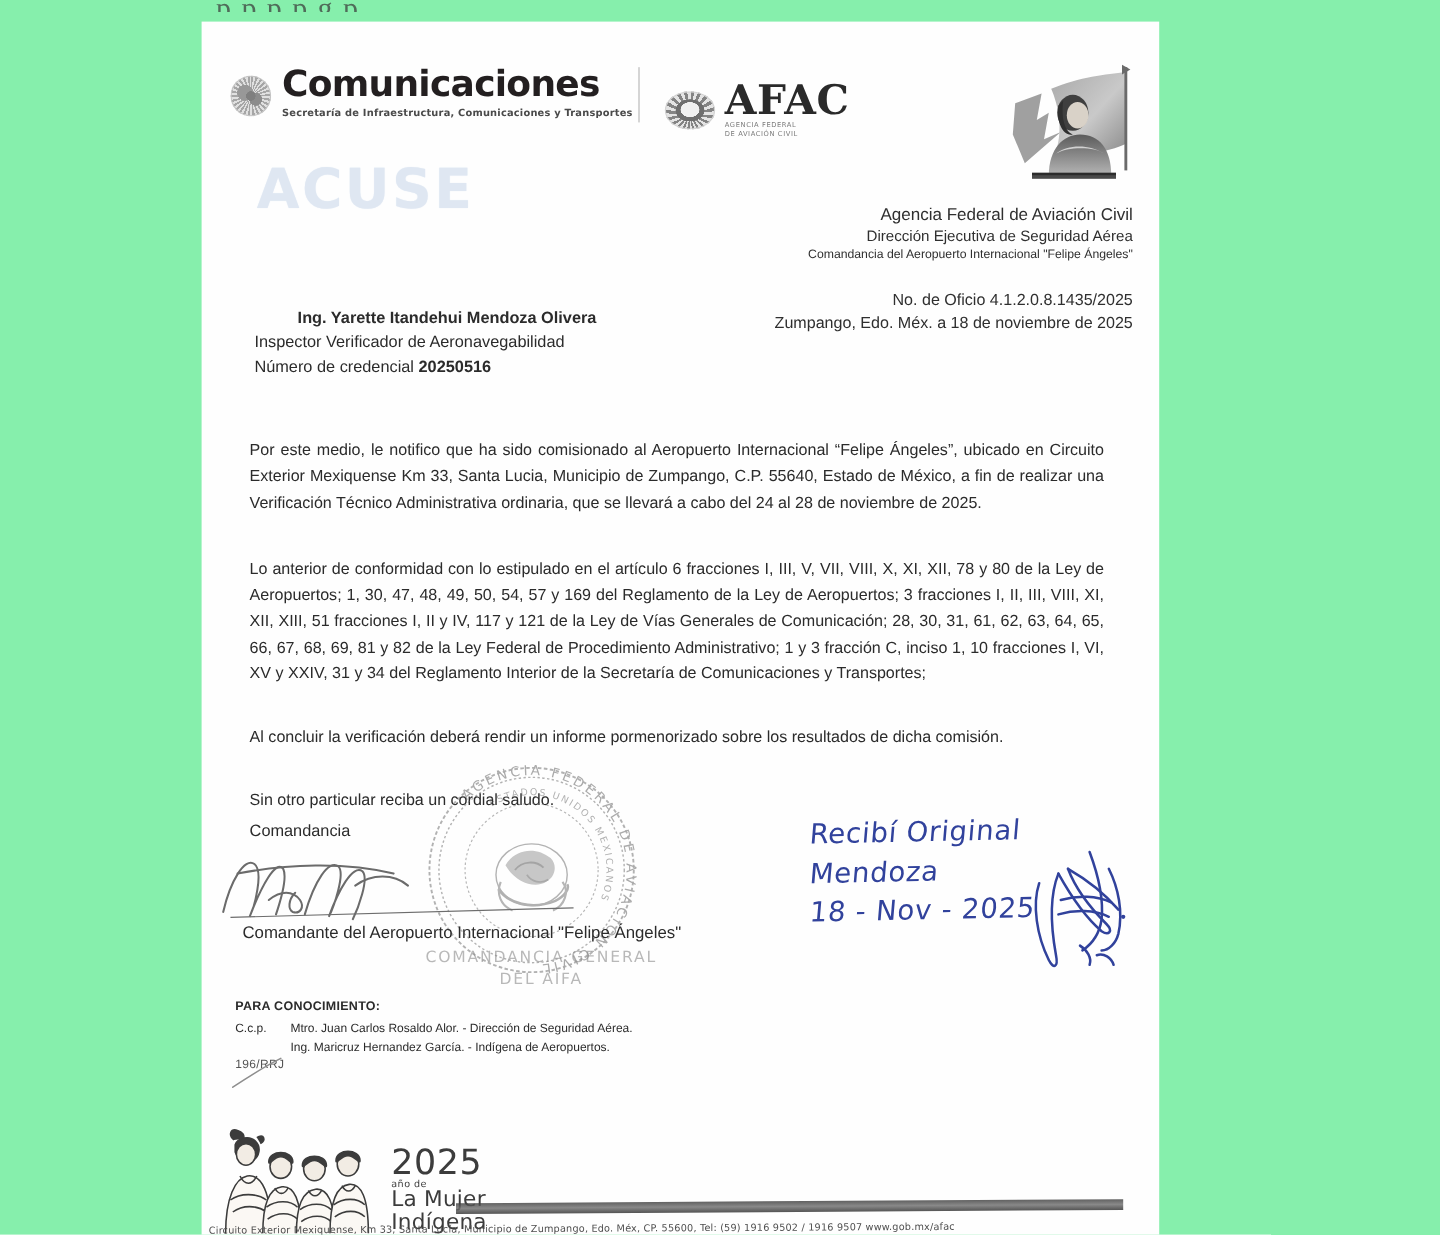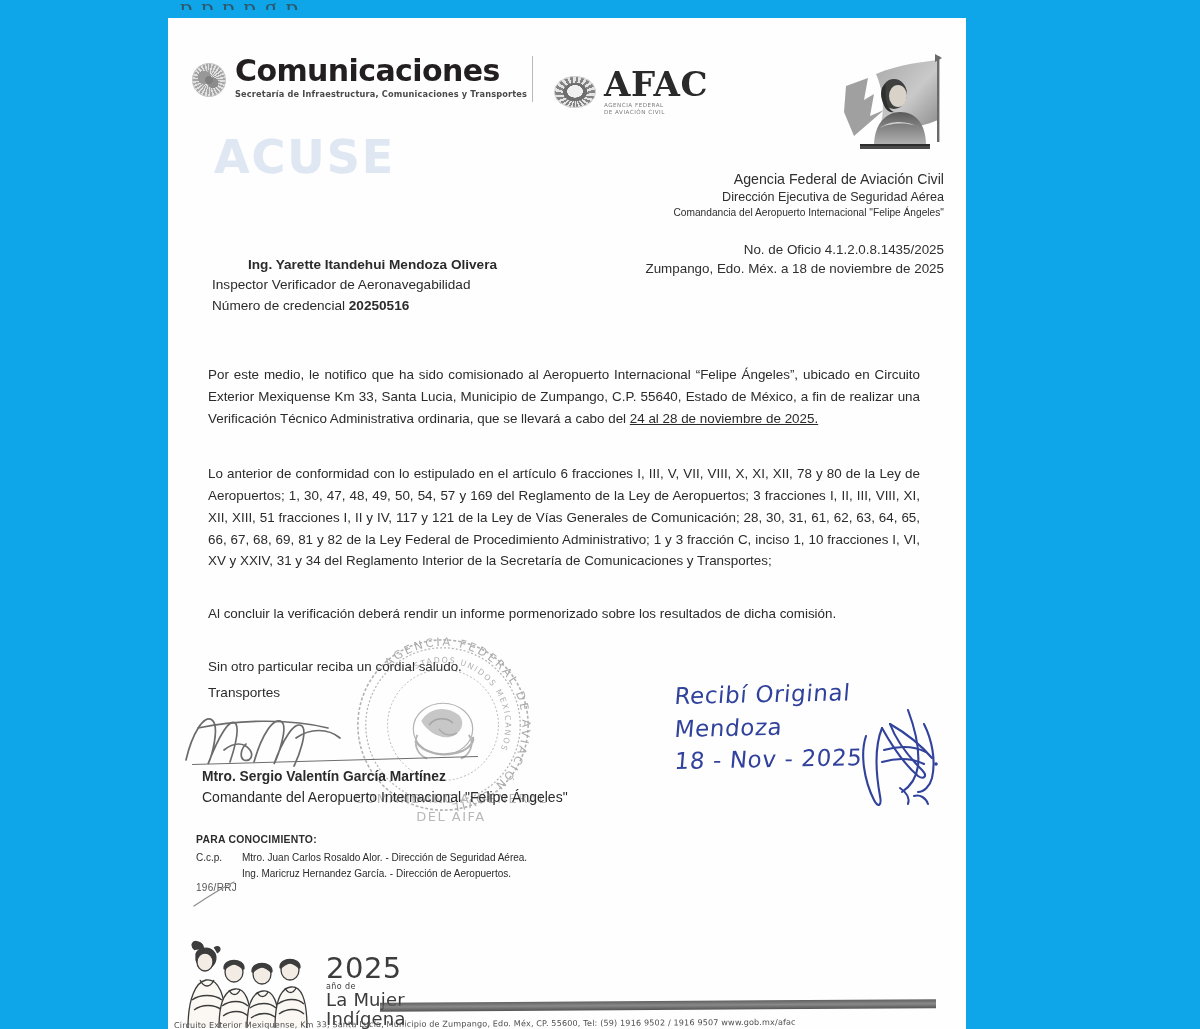--- a/index.html
+++ b/index.html
@@ -17,21 +17,21 @@
     color: #2b2b2b;
     -webkit-font-smoothing: antialiased;
   }
 
   
   #scan-page {
     position: absolute;
     left: 0; top: 0;
     width: 1200px;
     height: 1029px;
-    background: #0ea5e9;
+    background: #86efac;
   }
 
   
   #scan-top-artifact {
     position: absolute;
     left: 180px;
     top: -6px;
     width: 840px;
     height: 16px;
     overflow: hidden;
@@ -200,21 +200,21 @@
     width: 712px;
     font-size: 13.4px;
     line-height: 1.62;
     text-align: justify;
     color: #2b2b2b;
   }
   #para-1 { top: 333px; }
   #para-2 { top: 432px; }
   #para-3 { top: 572px; }
   #para-4 { top: 625px; }
-  .u { text-decoration: underline; }
+  .u { }
 
   
   #atentamente {
     position: absolute;
     left: 40px;
     top: 667px;
     font-size: 13.6px;
     color: #2b2b2b;
   }
   #signer {
@@ -477,35 +477,34 @@
         <path d="M72 116 C80 128, 100 134, 120 126 C128 122, 132 116, 130 112" fill="none" stroke="#5b5b5b" stroke-width="2.2"></path>
         <path d="M74 110 C70 120, 74 130, 84 134" fill="none" stroke="#646464" stroke-width="1.8"></path>
         <path d="M126 110 C132 118, 128 130, 118 134" fill="none" stroke="#646464" stroke-width="1.8"></path>
       </g>
     </svg>
     <div id="stamp-sub">
       <div>COMANDANCIA GENERAL</div>
       <div>DEL AIFA</div>
     </div>
 
-    <div id="atentamente">Transportes</div>
+    <div id="atentamente">Comandancia</div>
 
     <svg id="signature-ink" viewBox="0 0 250 80">
       <g fill="none" stroke="#6b6b6b" stroke-width="1.7" stroke-linecap="round">
         <path d="M8 62 C14 36, 26 16, 34 22 C42 28, 34 58, 30 66 C40 40, 52 18, 58 26 C62 34, 54 58, 52 64"></path>
         <path d="M46 52 C56 44, 66 44, 72 52 C76 58, 72 64, 66 62 C62 60, 62 52, 68 46"></path>
         <path d="M76 64 C84 36, 96 18, 104 24 C110 30, 100 58, 96 66 C104 44, 116 22, 124 28 C130 34, 120 60, 116 68"></path>
         <path d="M118 40 C132 30, 150 30, 162 40"></path>
         <path d="M20 30 C60 22, 110 20, 150 30"></path>
       </g>
     </svg>
     <div id="signature-rule"></div>
 
     <div id="signer">
-      <div class="signer-name">Mtro. Sergio Valentín García Martínez</div>
       <div class="signer-title">Comandante del Aeropuerto Internacional "Felipe Ángeles"</div>
     </div>
 
     <div id="recibi-note">
       <div class="hw">Recibí Original</div>
       <div class="hw">Mendoza</div>
       <div class="hw">18 - Nov - 2025</div>
       <svg style="position:absolute; left:172px; top:8px; width:96px; height:122px;" viewBox="0 0 96 122">
         <g fill="none" stroke="#31429c" stroke-width="2.1" stroke-linecap="round">
           <path d="M18 48 C12 66, 16 92, 26 112 C30 120, 34 118, 32 108 C28 86, 26 60, 34 40"></path>
@@ -521,21 +520,21 @@
         <circle cx="88" cy="76" r="1.8" fill="#31429c"></circle>
       </svg>
     </div>
 
     <div id="ccp-block">
       <div class="ccp-head">PARA CONOCIMIENTO:</div>
       <div class="ccp-row">
         <div class="ccp-label">C.c.p.</div>
         <div>
           <div>Mtro. Juan Carlos Rosaldo Alor. - Dirección de Seguridad Aérea.</div>
-          <div>Ing. Maricruz Hernandez García. - Dirección de Aeropuertos.</div>
+          <div>Ing. Maricruz Hernandez García. - Indígena de Aeropuertos.</div>
         </div>
       </div>
     </div>
 
     <div id="ref-initials">196/RRJ</div>
     <svg id="ref-slash" viewBox="0 0 46 28">
       <path d="M4 26 C16 18, 32 8, 44 2" fill="none" stroke="#8e8e8e" stroke-width="1.3" stroke-linecap="round"></path>
     </svg>
 
     <div id="footer-logo">

